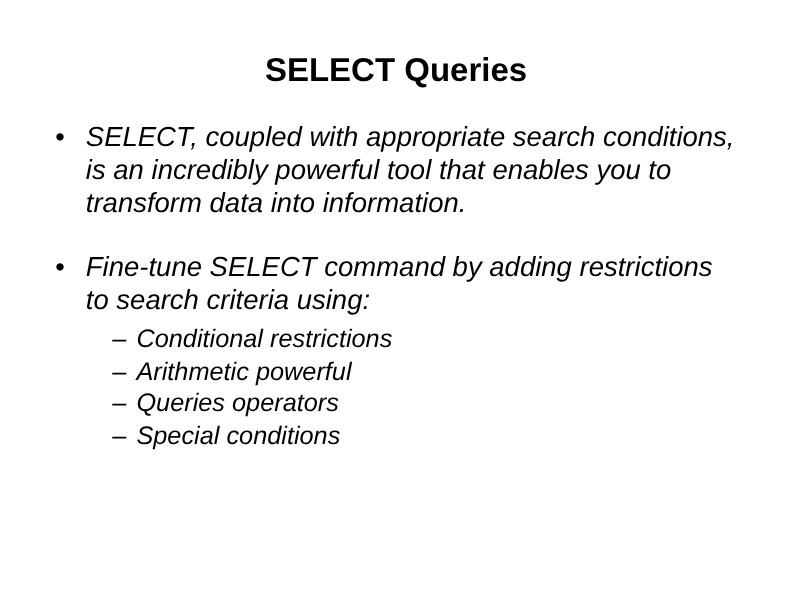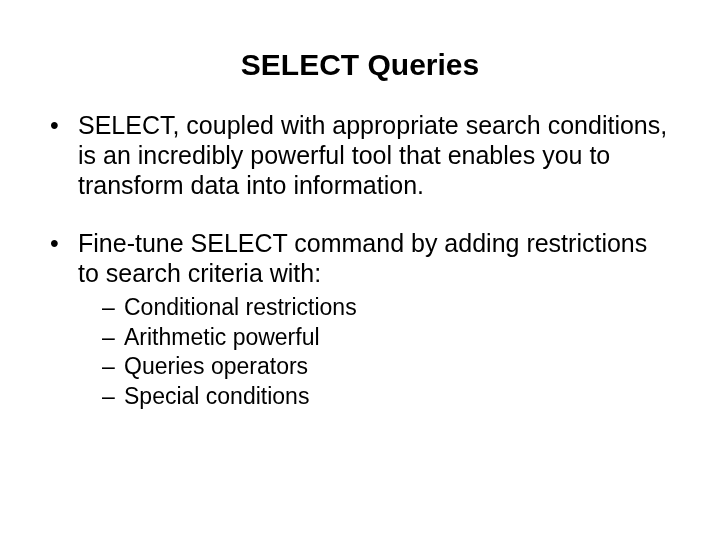--- a/index.html
+++ b/index.html
@@ -29,20 +29,21 @@
   .content {
     margin-left: 50px;
     margin-right: 50px;
     font-size: 25px;
     line-height: 1.2;
   }
   ul.level1 {
     list-style: none;
     padding-left: 0;
     margin: 0;
+    font-style: italic;
   }
   ul.level1 > li {
     position: relative;
     padding-left: 28px;
     margin-bottom: 28px;
   }
   ul.level1 > li::before {
     content: "•";
     position: absolute;
     left: 0;
@@ -84,21 +85,21 @@
 <div class="slide">
 
   <div class="title">SELECT Queries</div>
 
   <div class="content">
     <ul class="level1">
       <li>
         <span>SELECT, coupled with appropriate search conditions, is an incredibly powerful tool that enables you to transform data into information.</span>
       </li>
       <li>
-        <span>Fine-tune SELECT command by adding restrictions to search criteria with:</span>
+        <span>Fine-tune SELECT command by adding restrictions to search criteria using:</span>
         <ul class="level2">
           <li><span>Conditional restrictions</span></li>
           <li><span>Arithmetic powerful</span></li>
           <li><span>Queries operators</span></li>
           <li><span>Special conditions</span></li>
         </ul>
       </li>
     </ul>
   </div>
 

